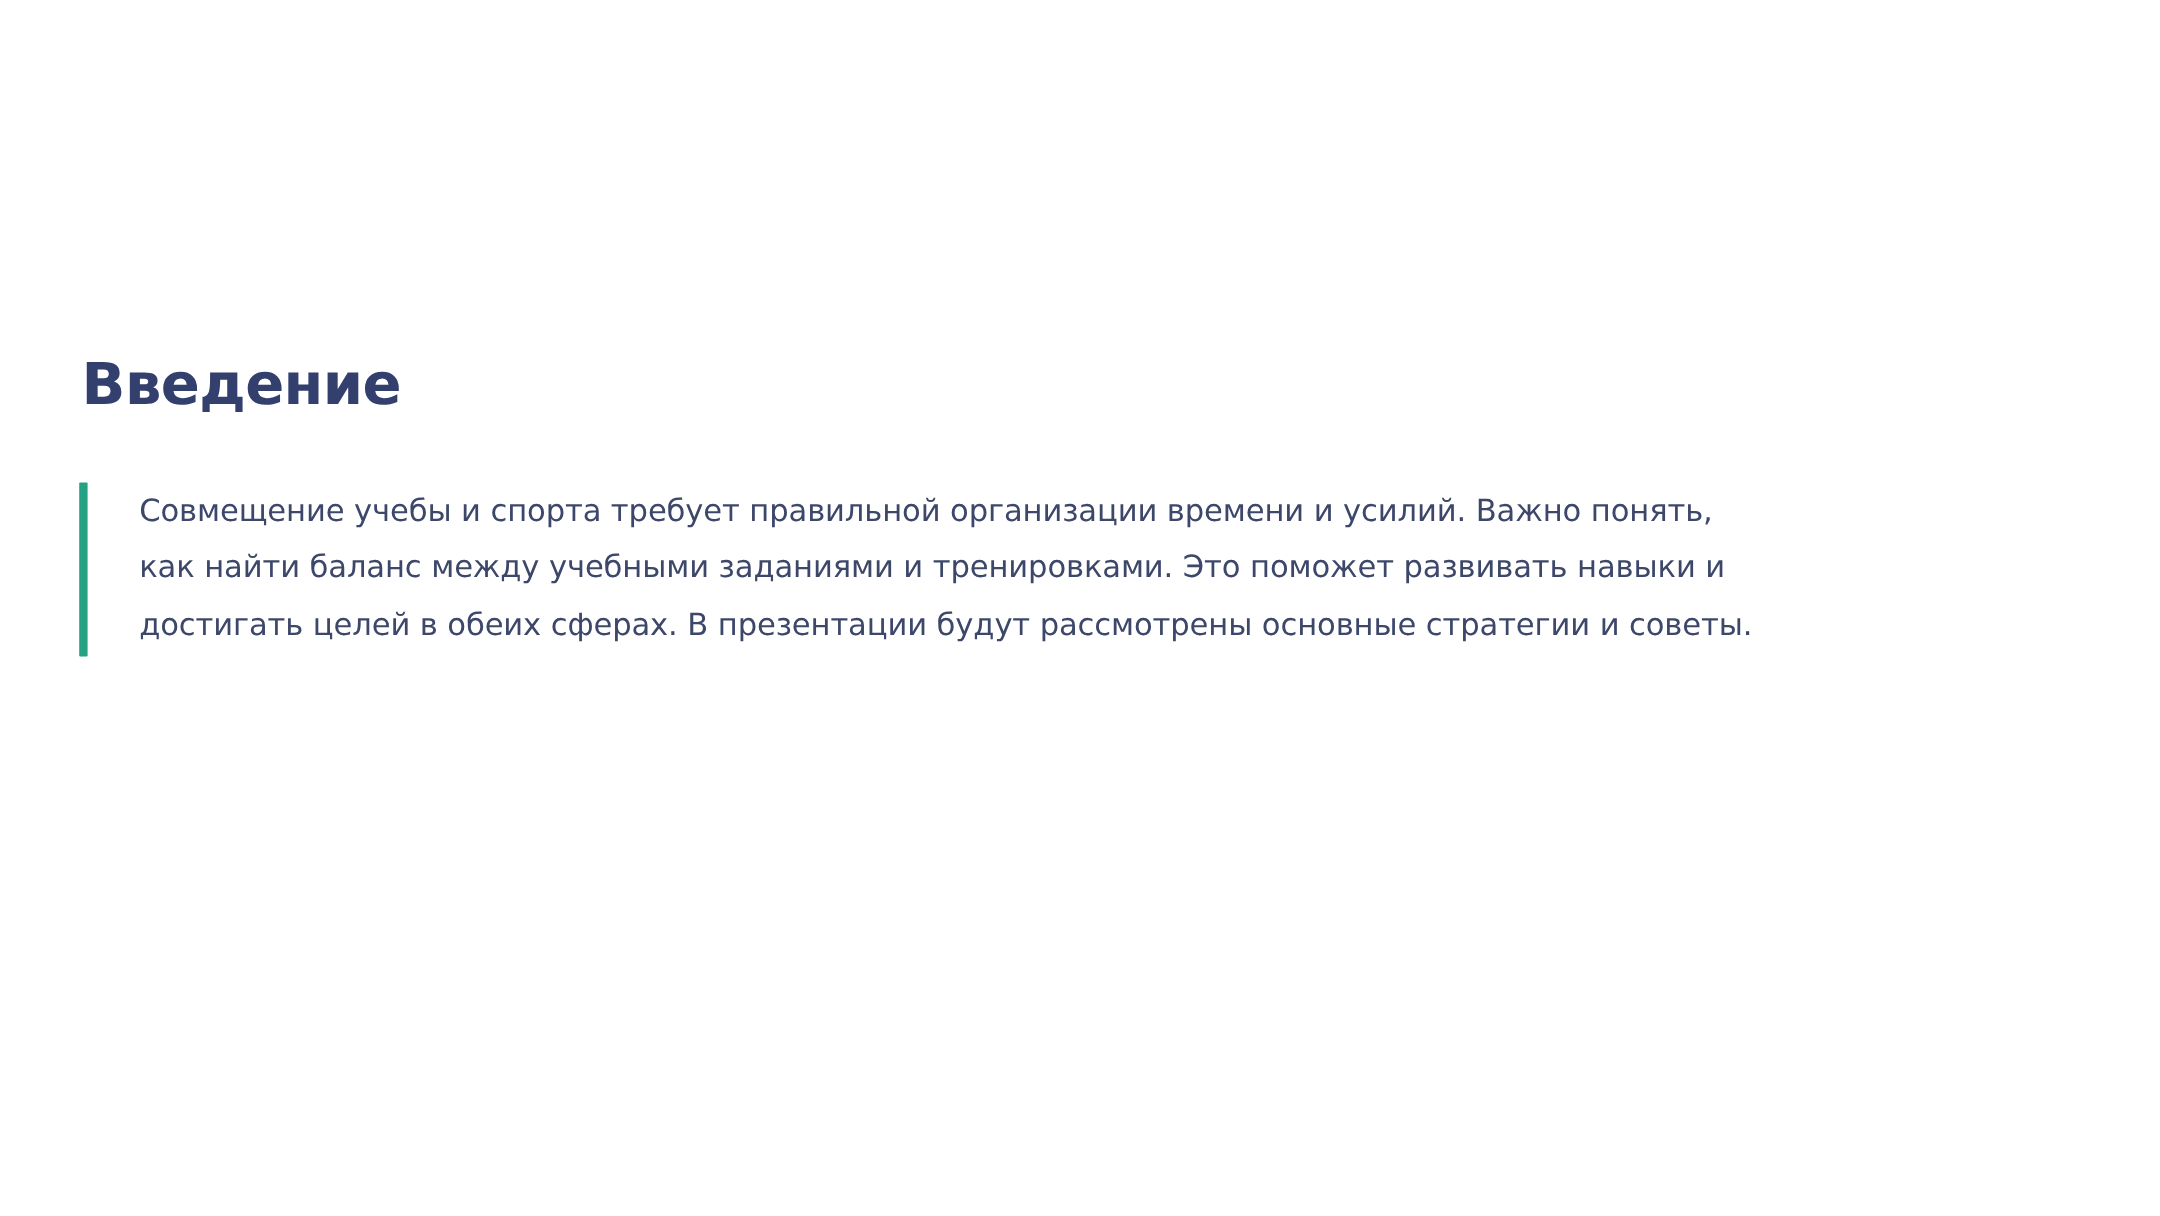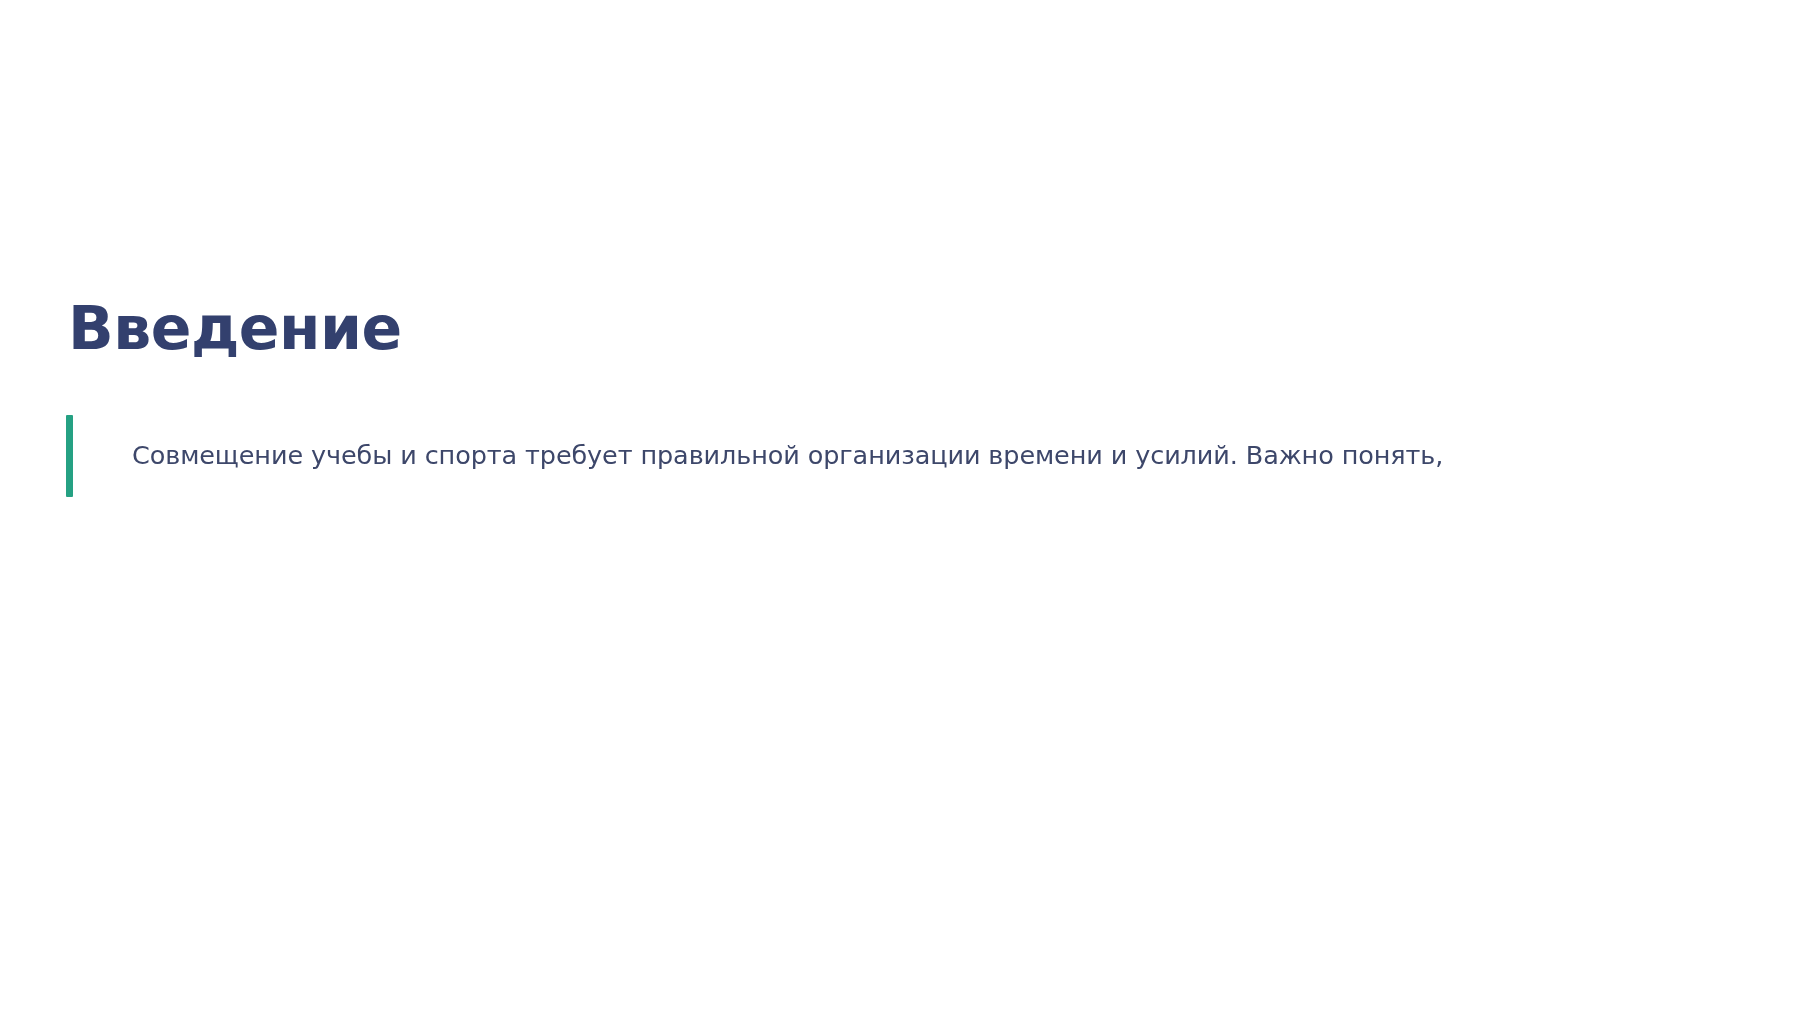--- a/index.html
+++ b/index.html
@@ -27,21 +27,21 @@
 
   .slide-content {
     position: absolute;
     left: 66px;
     top: 296px;
     width: 1620px;
   }
 
   .slide-title {
     font-family: "DejaVu Sans", "Liberation Sans", sans-serif;
-    font-size: 60px;
+    font-size: 48px;
     font-weight: 700;
     line-height: 1.08;
     letter-spacing: -0.5px;
     color: #33406e;
     margin: 0 0 54px 2px;
     white-space: nowrap;
   }
 
   .body-block {
     position: relative;
@@ -63,35 +63,37 @@
     font-size: 25.5px;
     font-weight: 400;
     line-height: 47.5px;
     color: #3d476a;
     letter-spacing: -0.1px;
     padding: 1px 0 2px 0;
     max-width: 1455px;
   }
 
   .body-text p {
-    margin: 16px;
+    margin: 0;
   }
 </style>
 </head>
 <body>
 
 <div class="slide">
   <div class="slide-content">
 
     <h1 class="slide-title">Введение</h1>
 
     <div class="body-block">
 
       <div class="accent-bar"></div>
 
       <div class="body-text">
         <p>Совмещение учебы и спорта требует правильной организации времени и усилий. Важно понять,</p>
+        <p>как найти баланс между учебными заданиями и тренировками. Это поможет развивать навыки и</p>
+        <p>достигать целей в обеих сферах. В презентации будут рассмотрены основные стратегии и советы.</p>
       </div>
 
     </div>
 
   </div>
 </div>
 
 </body></html>

